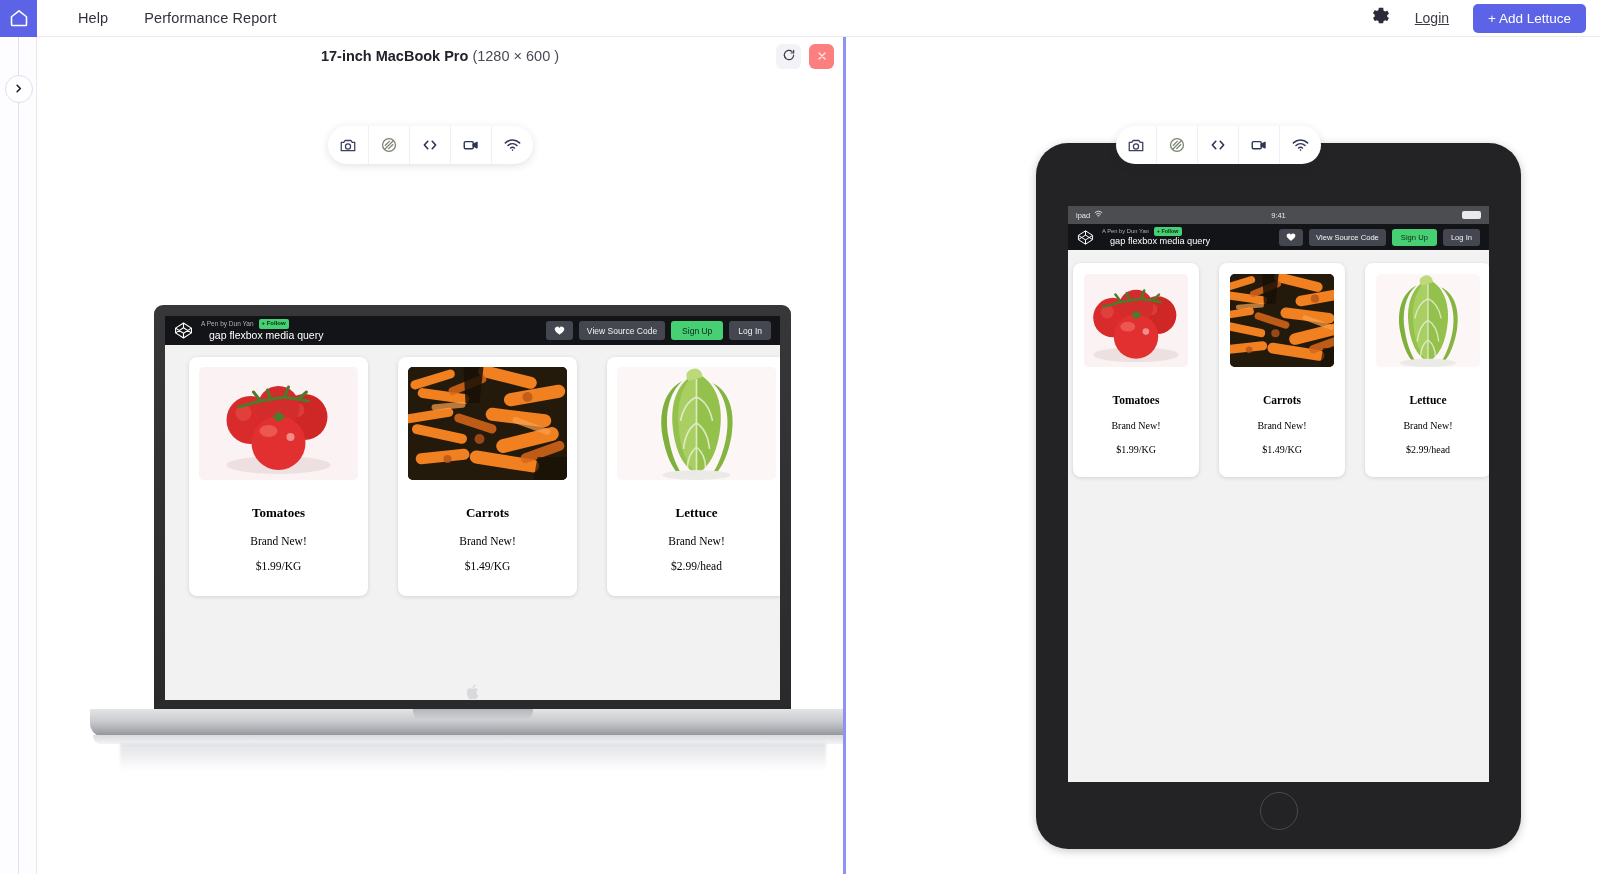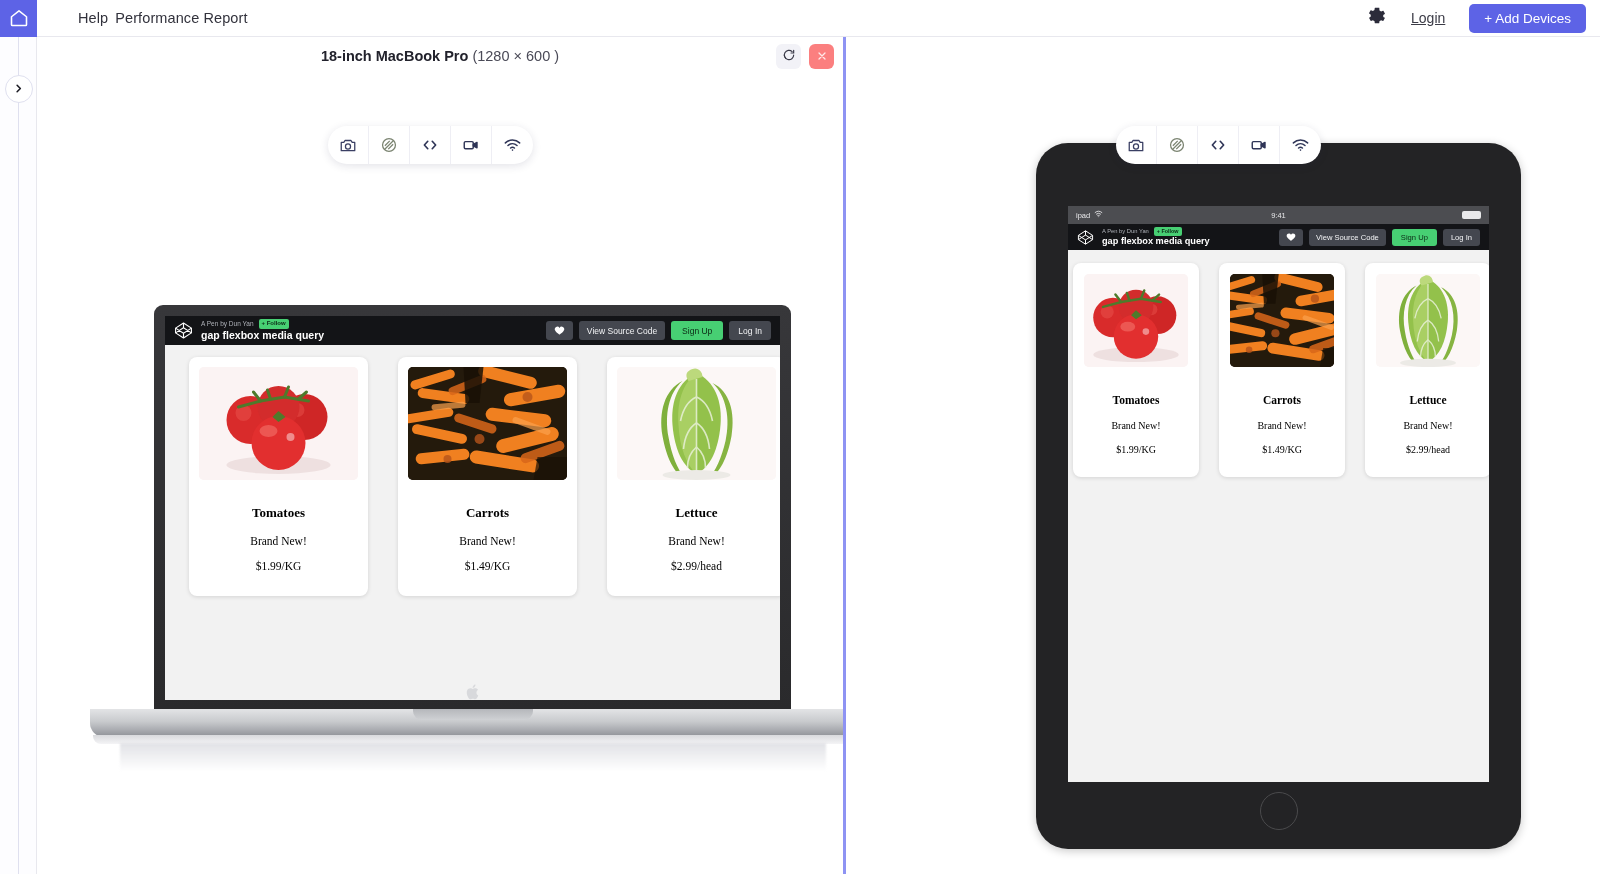--- a/index.html
+++ b/index.html
@@ -20,21 +20,21 @@
   }
   .home-tile {
     width: 37px; height: 37px;
     background: #5d63e6;
     display: flex; align-items: center; justify-content: center;
     flex: 0 0 auto;
   }
   .home-tile svg { display: block; }
   .nav-link {
     font-size: 14.5px; color: #32323c;
-    margin-left: 7px; cursor: pointer;
+    margin-left: 36px; cursor: pointer;
     letter-spacing: .1px;
   }
   .nav-link.first { margin-left: 41px; }
   .nav-spacer { flex: 1 1 auto; }
   .gear-btn {
     width: 24px; height: 24px; display: flex;
     align-items: center; justify-content: center;
     cursor: pointer; margin-right: 22px;
   }
   .login-link {
@@ -183,21 +183,21 @@
   .cp-left { display: flex; align-items: center; gap: 8px; }
   .cp-logo svg { display: block; }
   .cp-meta { line-height: 1.25; }
   .cp-byline { display: flex; align-items: center; gap: 5px; }
   .cp-by { color: #aeb1b8; }
   .cp-follow {
     background: #47cf73; color: #0c2a16;
     border-radius: 2px; display: inline-block;
     font-weight: bold; white-space: nowrap;
   }
-  .cp-title { color: #ffffff; font-weight: bold; white-space: nowrap; }
+  .cp-title { color: #ffffff; font-weight: normal; white-space: nowrap; margin-left: 8px; }
   .cp-right { display: flex; align-items: center; gap: 6px; }
   .cp-btn {
     background: #44474f; color: #f2f3f5; border-radius: 3px;
     display: flex; align-items: center; justify-content: center;
     white-space: nowrap; cursor: pointer;
   }
   .cp-btn.green { background: #47cf73; color: #0c2a16; }
 
   
   .cards { display: flex; background: #f2f2f2; }
@@ -246,40 +246,40 @@
   <div class="nav-spacer"></div>
   <div class="gear-btn">
     <span>
       <svg width="18" height="18" viewBox="0 0 24 24" fill="#2b2b3a">
         <path d="M12 8.2a3.8 3.8 0 1 0 0 7.6 3.8 3.8 0 0 0 0-7.6zm0 6a2.2 2.2 0 1 1 0-4.4 2.2 2.2 0 0 1 0 4.4z"></path>
         <path d="M20.3 13.2c.05-.4.08-.8.08-1.2s-.03-.8-.08-1.2l2.1-1.6a.5.5 0 0 0 .12-.64l-2-3.46a.5.5 0 0 0-.6-.22l-2.48 1a7.3 7.3 0 0 0-2.07-1.2l-.38-2.64A.5.5 0 0 0 14.5 1h-5a.5.5 0 0 0-.49.42L8.63 4.06a7.3 7.3 0 0 0-2.07 1.2l-2.48-1a.5.5 0 0 0-.6.22l-2 3.46a.5.5 0 0 0 .12.64l2.1 1.6c-.05.4-.08.8-.08 1.2s.03.8.08 1.2l-2.1 1.6a.5.5 0 0 0-.12.64l2 3.46c.13.22.38.3.6.22l2.48-1c.63.5 1.33.9 2.07 1.2l.38 2.64c.04.24.25.42.49.42h5c.24 0 .45-.18.49-.42l.38-2.64a7.3 7.3 0 0 0 2.07-1.2l2.48 1c.22.08.47 0 .6-.22l2-3.46a.5.5 0 0 0-.12-.64z"></path>
       </svg>
     </span>
   </div>
   <div class="login-link">Login</div>
-  <button class="add-devices">+ Add Devices</button>
+  <button class="add-devices">+ Add Lettuce</button>
 </div>
 
 <div class="left-rail">
   <div class="rail-line"></div>
   <div class="rail-toggle">
     <span>
       <svg width="11" height="11" viewBox="0 0 24 24" fill="none" stroke="#1b1b23" stroke-width="3.4" stroke-linecap="round" stroke-linejoin="round">
         <path d="M9 5l7 7-7 7"></path>
       </svg>
     </span>
   </div>
 </div>
 
 <div class="panels">
 
   <div class="panel panel-mac">
     <div class="panel-head">
       <div class="panel-title">
-        <b>18-inch MacBook Pro</b>
+        <b>17-inch MacBook Pro</b>
         <span class="dim">(1280 × 600 )</span>
       </div>
       <div class="head-actions">
         <div class="icon-btn-sq">
           <span>
             <svg width="14" height="14" viewBox="0 0 24 24" fill="none" stroke="#3a3a48" stroke-width="2" stroke-linecap="round">
               <path d="M20 12a8 8 0 1 1-2.6-5.9"></path>
                 <path d="M20 4v4.5h-4.5"></path>
               <path d="M4 12a8 8 0 0 0 2.6 5.9"></path>
             </svg>

